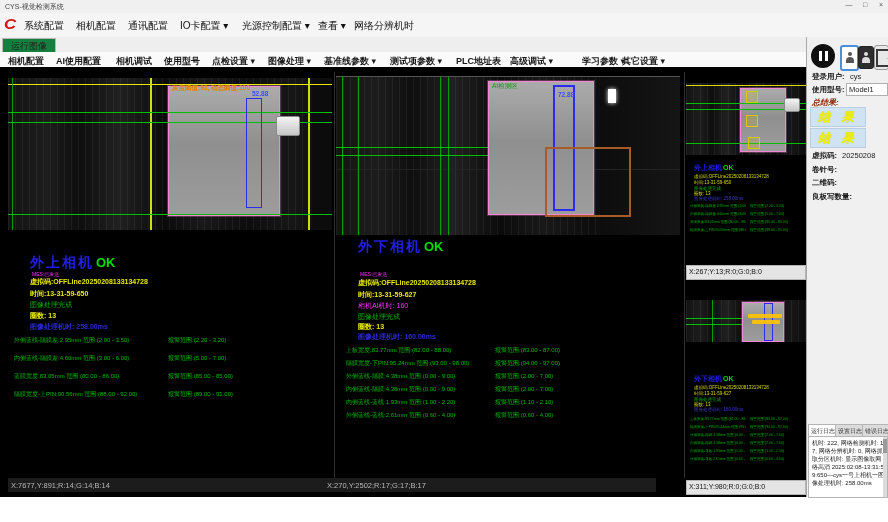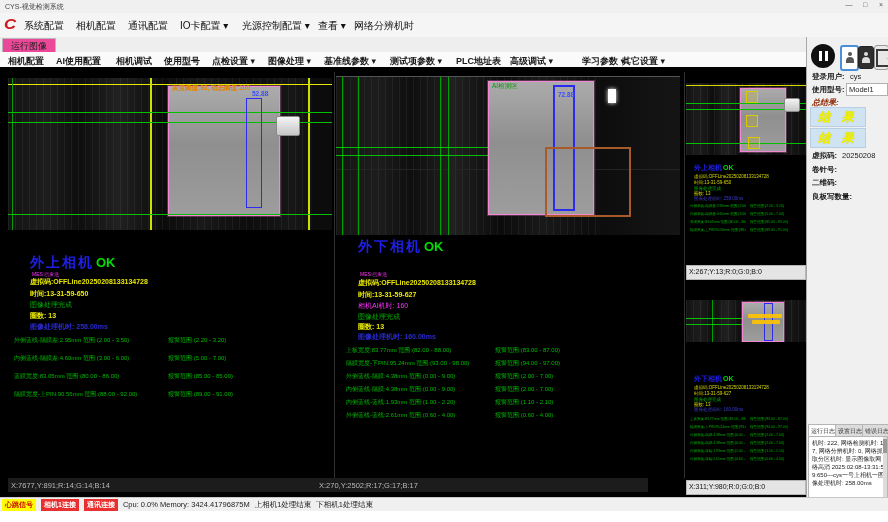--- a/index.html
+++ b/index.html
@@ -7,21 +7,21 @@
        font-family:"Liberation Sans","DejaVu Sans",sans-serif;-webkit-font-smoothing:antialiased;}
   .abs{position:absolute;}
   
   .titlebar{position:absolute;left:0;top:0;width:888px;height:13px;background:#f0f0f0;border-bottom:1px solid #e2e2e2;}
   .titletext{position:absolute;left:5px;top:2px;font-size:7px;color:#444;white-space:nowrap;}
   .winctrl{position:absolute;top:1px;font-size:7px;color:#555;width:14px;text-align:center;cursor:default;}
   .menubar{position:absolute;left:0;top:13px;width:888px;height:24px;background:#f5f5f5;border-bottom:1px solid #e0e0e0;}
   .logo{position:absolute;left:5px;top:3px;font-size:14px;font-weight:900;font-style:italic;color:#cf1717;transform:scaleX(1.2);}
   .menuitem{position:absolute;top:6px;font-size:10px;color:#111;white-space:nowrap;cursor:default;}
   .tabrow{position:absolute;left:0;top:37px;width:806px;height:15px;background:#eeeeee;border-bottom:1px solid #cfcfcf;}
-  .tab{position:absolute;left:2px;top:1px;height:14px;padding:0 8px;background:#ec4899;border:1px solid #b8b8b8;border-bottom:none;
+  .tab{position:absolute;left:2px;top:1px;height:14px;padding:0 8px;background:#15803d;border:1px solid #b8b8b8;border-bottom:none;
        font-size:9px;color:#222;line-height:14px;}
   .toolbar{position:absolute;left:0;top:52px;width:806px;height:15px;background:#fafafa;border-bottom:1px solid #d8d8d8;}
   .toolitem{position:absolute;top:3px;font-size:9px;font-weight:bold;color:#1a1a1a;white-space:nowrap;cursor:default;}
   
   .main{position:absolute;left:0;top:67px;width:806px;height:430px;background:#000;}
   .sep{position:absolute;top:72px;height:406px;width:1px;background:#303030;}
   .cam-img{position:absolute;overflow:hidden;background:
     linear-gradient(90deg,#131313 0,#1d1d1d 12%,#0e0e0e 22%,#212121 34%,#0b0b0b 48%,#191919 60%,#0d0d0d 74%,#171717 88%,#0a0a0a 100%);}
   .stripes{position:absolute;inset:0;background:repeating-linear-gradient(90deg,rgba(255,255,255,.055) 0 1px,transparent 1px 7px);}
   .grayblock{position:absolute;background:linear-gradient(180deg,#ababab,#8f8f8f 45%,#9d9d9d);
@@ -205,21 +205,21 @@
   <span class="mrow" style="left:346px;top:359px">隔膜宽度-下PIN:95.24mm 范围:(93.00 - 98.00)</span>
   <span class="mrow" style="left:495px;top:359px">报警范围:(94.00 - 97.00)</span>
   <span class="mrow" style="left:346px;top:372px">外侧蓝线-隔膜:4.38mm 范围:(0.00 - 9.00)</span>
   <span class="mrow" style="left:495px;top:372px">报警范围:(2.00 - 7.00)</span>
   <span class="mrow" style="left:346px;top:385px">内侧蓝线-隔膜:4.38mm 范围:(0.00 - 9.00)</span>
   <span class="mrow" style="left:495px;top:385px">报警范围:(2.00 - 7.00)</span>
   <span class="mrow" style="left:346px;top:398px">内侧蓝线-蓝线:1.93mm 范围:(1.00 - 2.20)</span>
   <span class="mrow" style="left:495px;top:398px">报警范围:(1.10 - 2.10)</span>
   <span class="mrow" style="left:346px;top:411px">外侧蓝线-蓝线:2.61mm 范围:(0.60 - 4.00)</span>
   <span class="mrow" style="left:495px;top:411px">报警范围:(0.60 - 4.00)</span>
-  <div class="footer" style="left:316px;top:478px;width:332px">
+  <div class="footer" style="left:324px;top:478px;width:332px">
     <span>X:270,Y:2502;R:17;G:17;B:17</span>
   </div>
 
   <div class="cam-img" style="left:686px;top:83px;width:120px;height:72px">
     <div class="stripes"></div>
     <div class="hl" style="top:2px;background:#d8d800"></div>
     <div class="grayblock" style="left:54px;top:5px;width:44px;height:62px"></div>
     <div class="hl" style="top:20px;background:#00c000"></div>
     <div class="hl" style="top:26px;background:#00c000"></div>
     <div class="hl" style="top:60px;background:#00c000"></div>
@@ -324,23 +324,15 @@
   <div class="logtab active" style="left:808px;top:424px">运行日志</div>
   <div class="logtab" style="left:835px;top:424px">设置日志</div>
   <div class="logtab" style="left:862px;top:424px">错误日志</div>
   <div class="logbox" style="left:808px;top:436px;width:78px;height:60px">
     <p>机时: 222, 网络检测机时: 17, 网络分辨机时: 0, 网络抓取分区机时: 显示图像取网络高消 2025:02:08-13:31:59:650—cys一号上相机一图像处理机时: 258.00ms</p>
     <div class="scroll">
         <i></i>
       </div>
   </div>
 
-  <div class="statusbar">
-    <span class="badge b-warn">心跳信号</span>
-    <span class="badge b-err">相机1连接</span>
-    <span class="badge b-err">通讯连接</span>
-    <span class="stext">Cpu: 0.0% Memory: 3424.41796875M</span>
-    <span class="stext">上相机1处理结束</span>
-    <span class="stext">下相机1处理结束</span>
-  </div>
   <div class="bottomwhite"></div>
 
 </div>
 
 </body></html>

